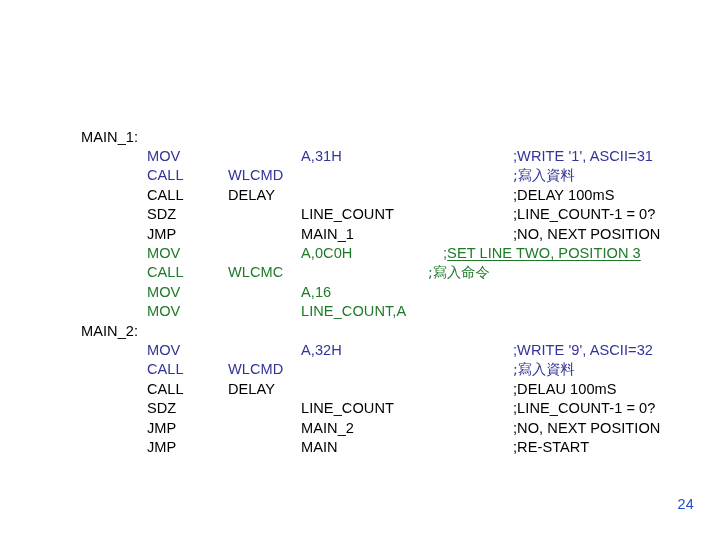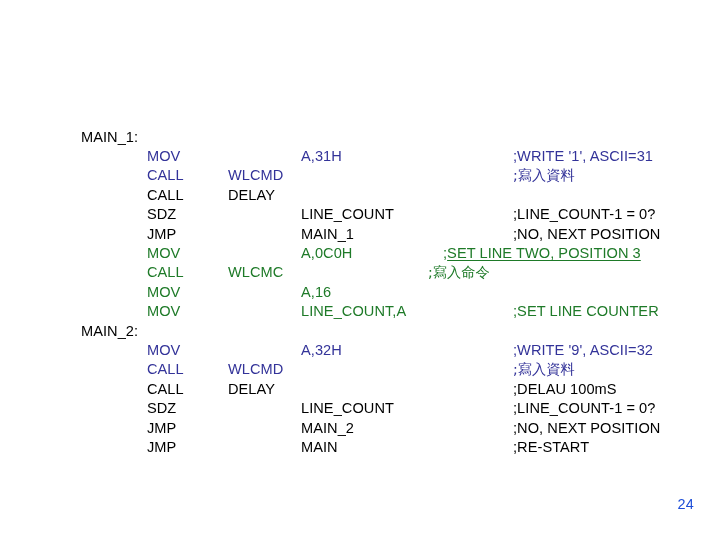--- a/index.html
+++ b/index.html
@@ -97,20 +97,21 @@
         <span class="col c-cmt">;WRITE '1', ASCII=31</span>
       </div>
       <div class="code-line b" style="top: 166.3px;">
         <span class="col c-op">CALL</span>
         <span class="col c-arg1">WLCMD</span>
         <span class="col c-cmt cjk">;寫入資料</span>
       </div>
       <div class="code-line k" style="top: 185.7px;">
         <span class="col c-op">CALL</span>
         <span class="col c-arg1">DELAY</span>
+        <span class="col c-cmt">;DELAY 100mS</span>
       </div>
       <div class="code-line k" style="top: 205.1px;">
         <span class="col c-op">SDZ</span>
         <span class="col c-arg2">LINE_COUNT</span>
         <span class="col c-cmt">;LINE_COUNT-1 = 0?</span>
       </div>
       <div class="code-line k" style="top: 224.5px;">
         <span class="col c-op">JMP</span>
         <span class="col c-arg2">MAIN_1</span>
         <span class="col c-cmt">;NO, NEXT POSITION</span>
@@ -125,21 +126,20 @@
         <span class="col c-arg1">WLCMC</span>
         <span class="col c-cmt-cjk cjk">;寫入命令</span>
       </div>
       <div class="code-line g" style="top: 282.7px;">
         <span class="col c-op">MOV</span>
         <span class="col c-arg2">A,16</span>
       </div>
       <div class="code-line g" style="top: 302.1px;">
         <span class="col c-op">MOV</span>
         <span class="col c-arg2">LINE_COUNT,A</span>
-        <span class="col c-cmt">;SET LINE COUNTER</span>
       </div>
       <div class="code-line k" style="top: 321.5px;">
         <span class="col c-label">MAIN_2:</span>
       </div>
       <div class="code-line b" style="top: 340.9px;">
         <span class="col c-op">MOV</span>
         <span class="col c-arg2">A,32H</span>
         <span class="col c-cmt">;WRITE '9', ASCII=32</span>
       </div>
       <div class="code-line b" style="top: 360.3px;">

